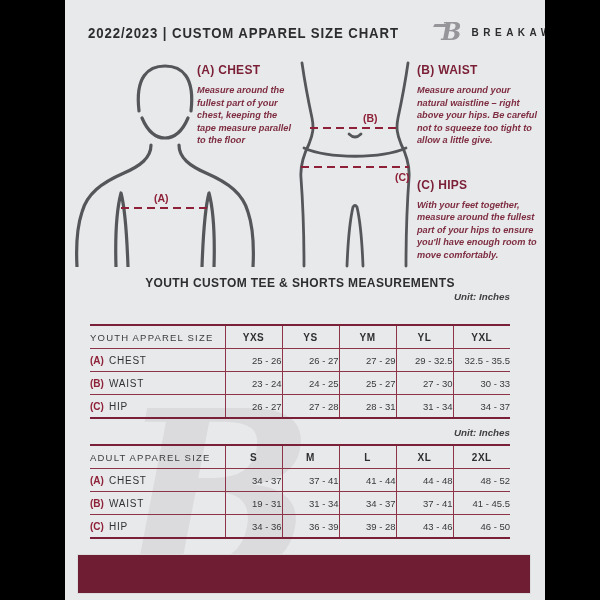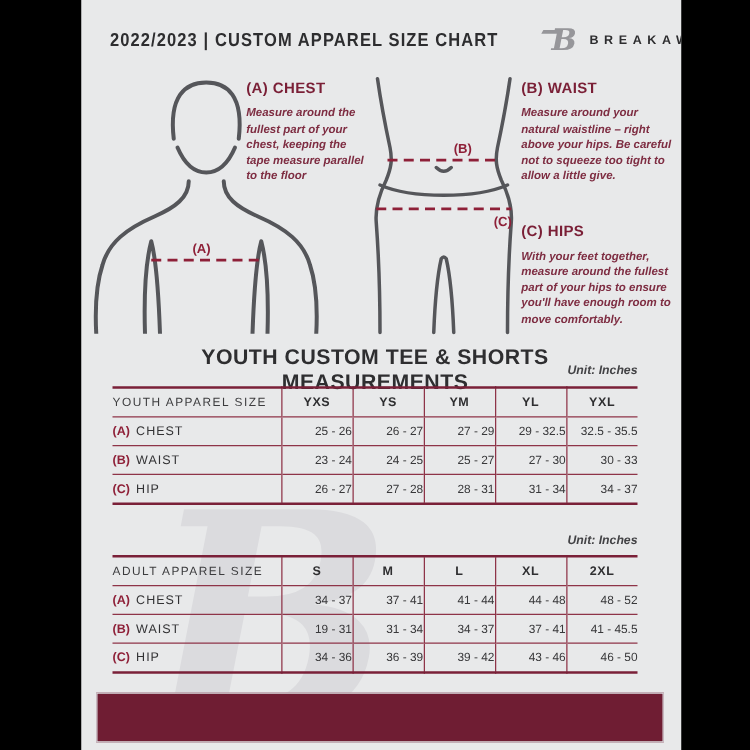--- a/index.html
+++ b/index.html
@@ -27,21 +27,21 @@
   .fig .dash{stroke:#8e2038;stroke-width:2.2;stroke-dasharray:8 5;stroke-linecap:butt;}
   .fig text{font-family:"Liberation Sans", sans-serif;font-size:10.5px;font-weight:700;fill:#8e2038;}
 
   
   .desc{position:absolute;z-index:2;}
   .desc h3{margin:0 0 7px 0;font-size:12px;font-weight:700;letter-spacing:.3px;color:#7a1f36;}
   .desc p{margin:0;font-size:9.2px;line-height:1.36;font-style:italic;font-weight:600;color:#7e2d42;}
   .desc .block + .block{margin-top:31px;}
 
   
-  .tbl-title{position:absolute;left:25px;width:420px;text-align:center;font-size:17px;
+  .tbl-title{position:absolute;left:25px;width:420px;text-align:center;font-size:12px;
              font-weight:700;letter-spacing:.4px;color:#2e2e30;z-index:2;}
   .unit{position:absolute;left:25px;width:420px;text-align:right;font-size:9.8px;
         font-style:italic;font-weight:600;color:#424245;z-index:2;}
   table.size-table{position:absolute;left:25px;width:420px;border-collapse:collapse;
         table-layout:fixed;z-index:2;border-top:2.5px solid #7a2038;border-bottom:2.5px solid #7a2038;}
   table.size-table td{height:22px;padding:0;vertical-align:middle;}
   table.size-table td + td{border-left:1.5px solid #8e3448;}
   table.size-table tr + tr td{border-top:1.5px solid #8e3448;}
   td.size-label-cell{text-align:left;padding-left:12px;font-size:9.5px;letter-spacing:1.2px;color:#3c3c3e;}
   td.col-header{text-align:center;font-size:10px;font-weight:700;letter-spacing:.5px;color:#2f2f31;}
@@ -105,21 +105,21 @@
       <p>Measure around your natural waistline – right above your hips. Be careful not to squeeze too tight to allow a little give.</p>
     </div>
     <div class="block">
       <h3>(C) HIPS</h3>
       <p>With your feet together, measure around the fullest part of your hips to ensure you'll have enough room to move comfortably.</p>
     </div>
   </div>
 
   <div class="tbl-title" style="top:276px;">YOUTH CUSTOM TEE &amp; SHORTS MEASUREMENTS</div>
   <div class="unit" style="top:291px;">Unit: Inches</div>
-  <table class="size-table" style="top:309px;">
+  <table class="size-table" style="top:324px;">
     <colgroup>
         <col style="width:135px">
         <col style="width:57px">
         <col style="width:57px">
         <col style="width:57px">
         <col style="width:57px">
         <col style="width:57px">
       </colgroup>
     <tbody>
         <tr>
@@ -189,21 +189,21 @@
       <td class="val">19 - 31</td>
       <td class="val">31 - 34</td>
       <td class="val">34 - 37</td>
       <td class="val">37 - 41</td>
       <td class="val">41 - 45.5</td>
     </tr>
     <tr>
       <td class="row-label"><span class="pfx">(C)</span><span class="lbl">HIP</span></td>
       <td class="val">34 - 36</td>
       <td class="val">36 - 39</td>
-      <td class="val">39 - 42</td>
+      <td class="val">39 - 28</td>
       <td class="val">43 - 46</td>
       <td class="val">46 - 50</td>
     </tr>
   </tbody>
     </table>
 
   <div class="footer-bar"></div>
 </div>
 
 </body></html>

